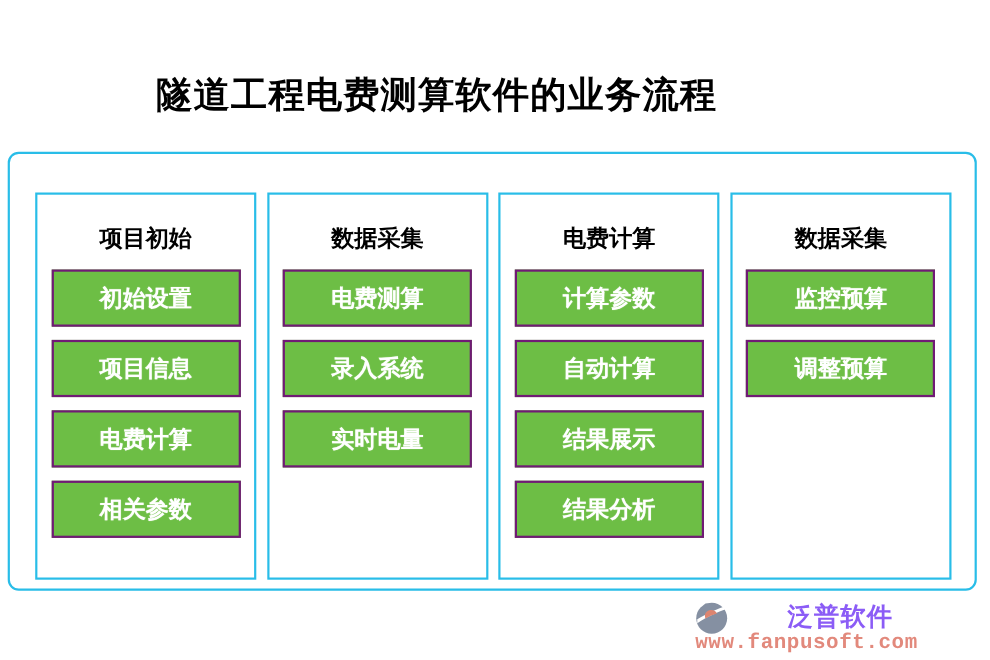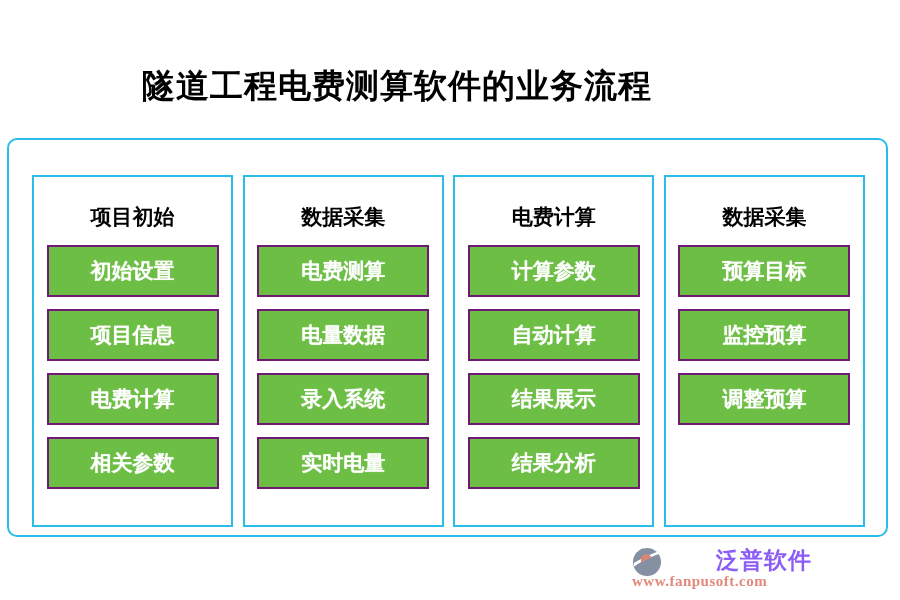--- a/index.html
+++ b/index.html
@@ -104,23 +104,23 @@
     font-size: 23px;
     line-height: 28px;
     color: #8b5cf6;
     letter-spacing: 1px;
     white-space: nowrap;
     margin-left: 48px;
   }
   .brand-url {
     grid-column: 1 / span 2;
     grid-row: 2;
-    font-family: Liberation Serif, serif;
+    font-family: Liberation Mono, monospace;
     font-weight: bold;
-    font-size: 15px;
+    font-size: 19px;
     color: #e2897c;
     letter-spacing: 0.5px;
     white-space: nowrap;
     margin-top: -2px;
   }
 </style>
 </head>
 <body>
 
 <div class="page">
@@ -133,36 +133,34 @@
       <div class="col-header">项目初始</div>
       <div class="flow-btn">初始设置</div>
       <div class="flow-btn">项目信息</div>
       <div class="flow-btn">电费计算</div>
       <div class="flow-btn">相关参数</div>
     </div>
 
     <div class="column">
       <div class="col-header">数据采集</div>
       <div class="flow-btn">电费测算</div>
-      <div class="flow-btn">电量数据</div>
       <div class="flow-btn">录入系统</div>
       <div class="flow-btn">实时电量</div>
     </div>
 
     <div class="column">
       <div class="col-header">电费计算</div>
       <div class="flow-btn">计算参数</div>
       <div class="flow-btn">自动计算</div>
       <div class="flow-btn">结果展示</div>
       <div class="flow-btn">结果分析</div>
     </div>
 
     <div class="column">
       <div class="col-header">数据采集</div>
-      <div class="flow-btn">预算目标</div>
       <div class="flow-btn">监控预算</div>
       <div class="flow-btn">调整预算</div>
     </div>
 
   </div>
 
   <div class="brand">
     <svg class="brand-icon" viewBox="0 0 32 32" xmlns="http://www.w3.org/2000/svg" aria-hidden="true">
       <path d="M16 1 C24.3 1 31 7.7 31 16 C31 24.3 24.3 31 16 31 C7.7 31 1 24.3 1 16 C1 12 2.6 8.3 5.2 5.6 L10 1.8 Z" fill="#8590a2"></path>
       <path d="M30 7 C22 10 12 14 2 21 L2 17 C12 11 22 7 30 4 Z" fill="#ffffff"></path>

